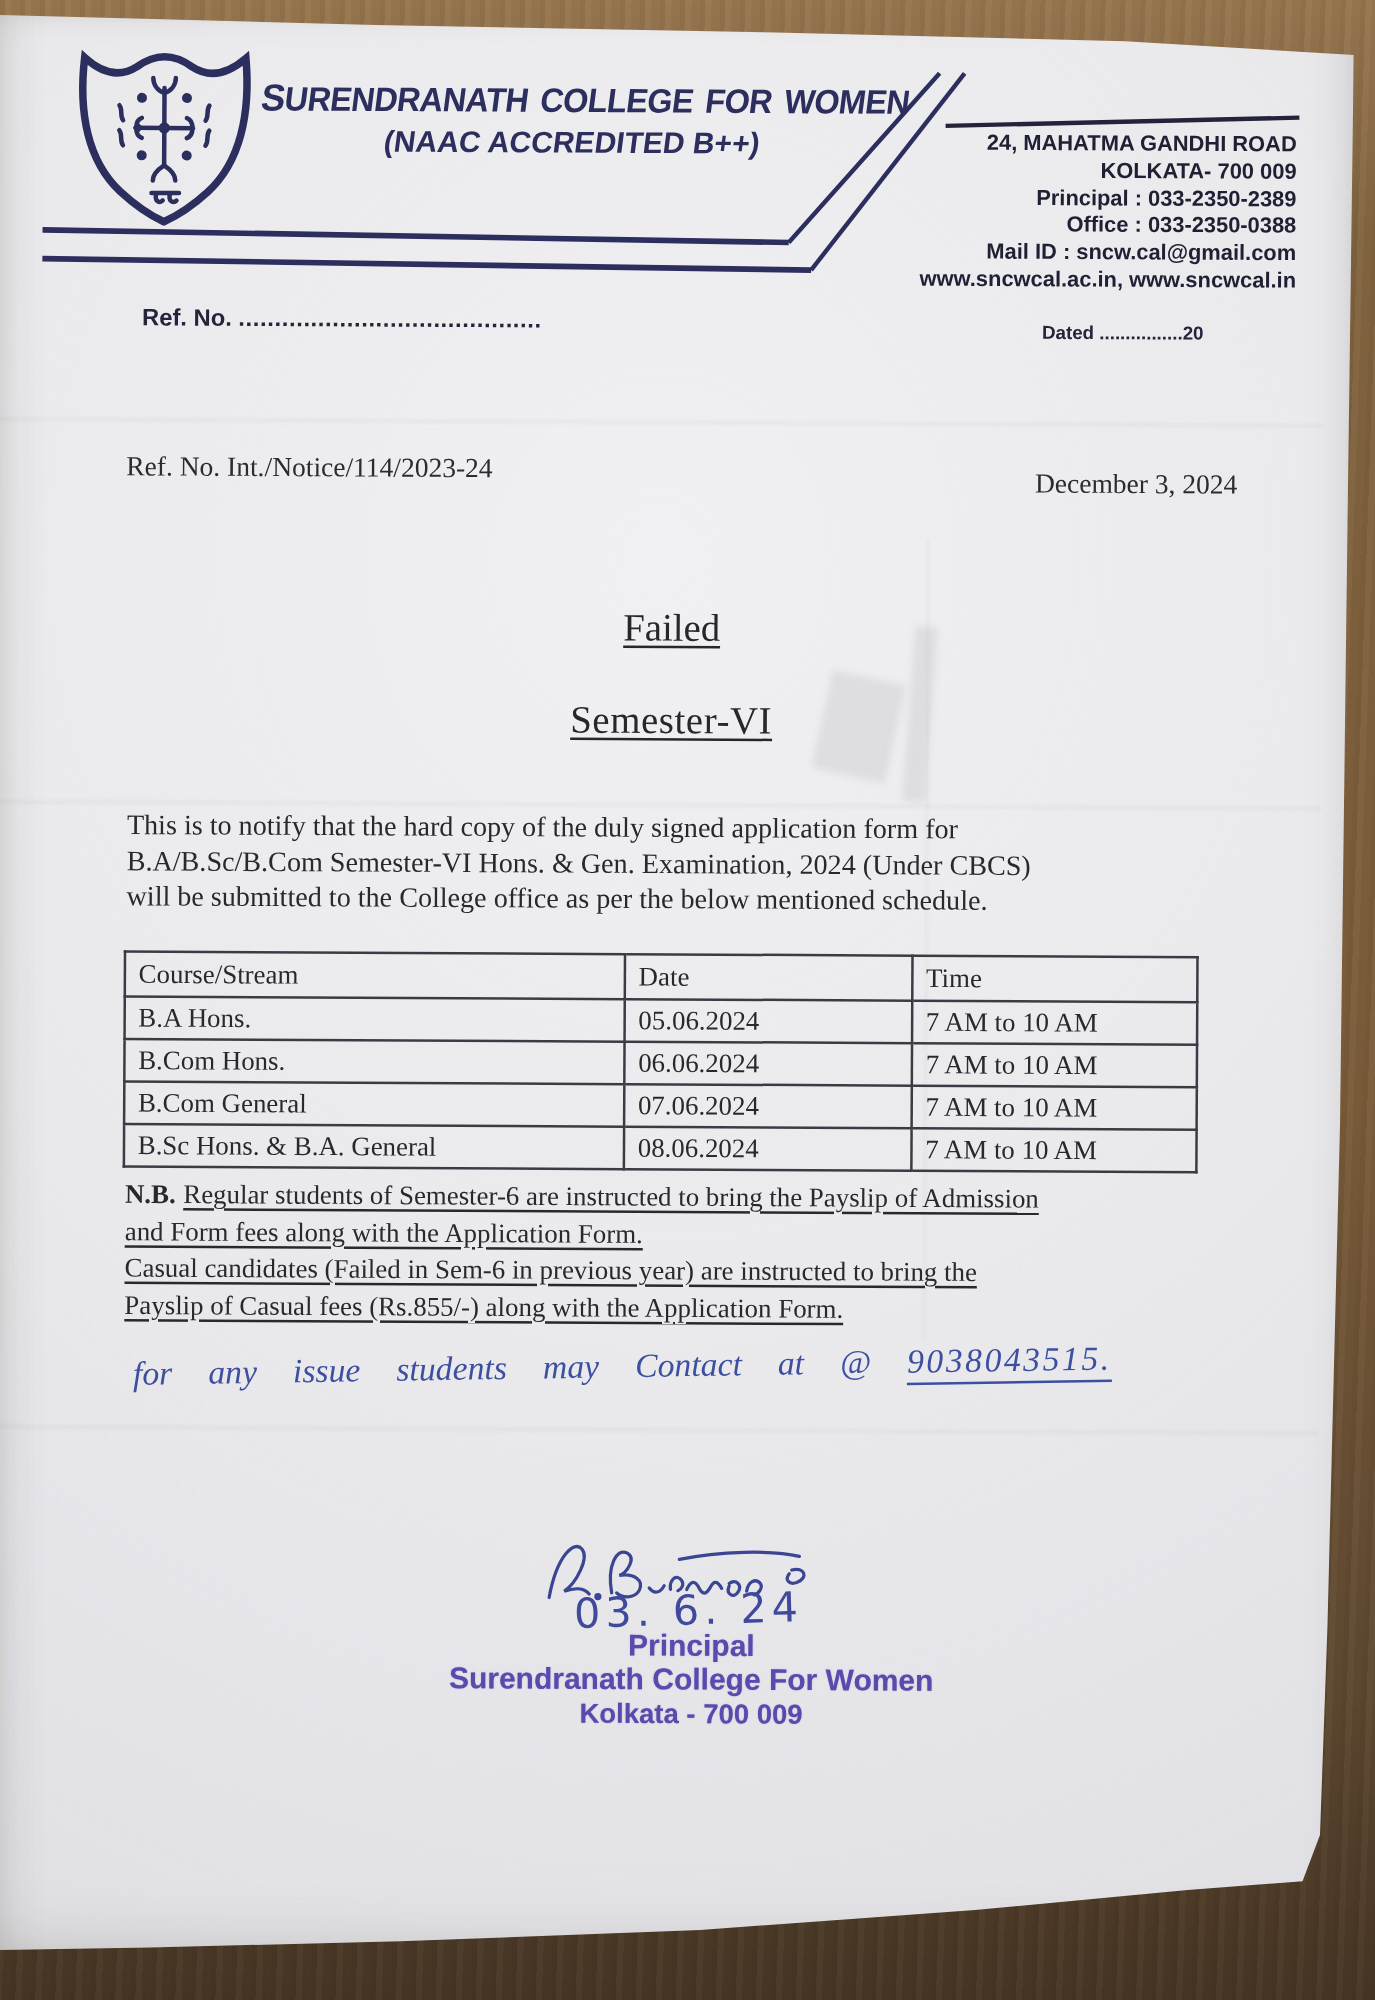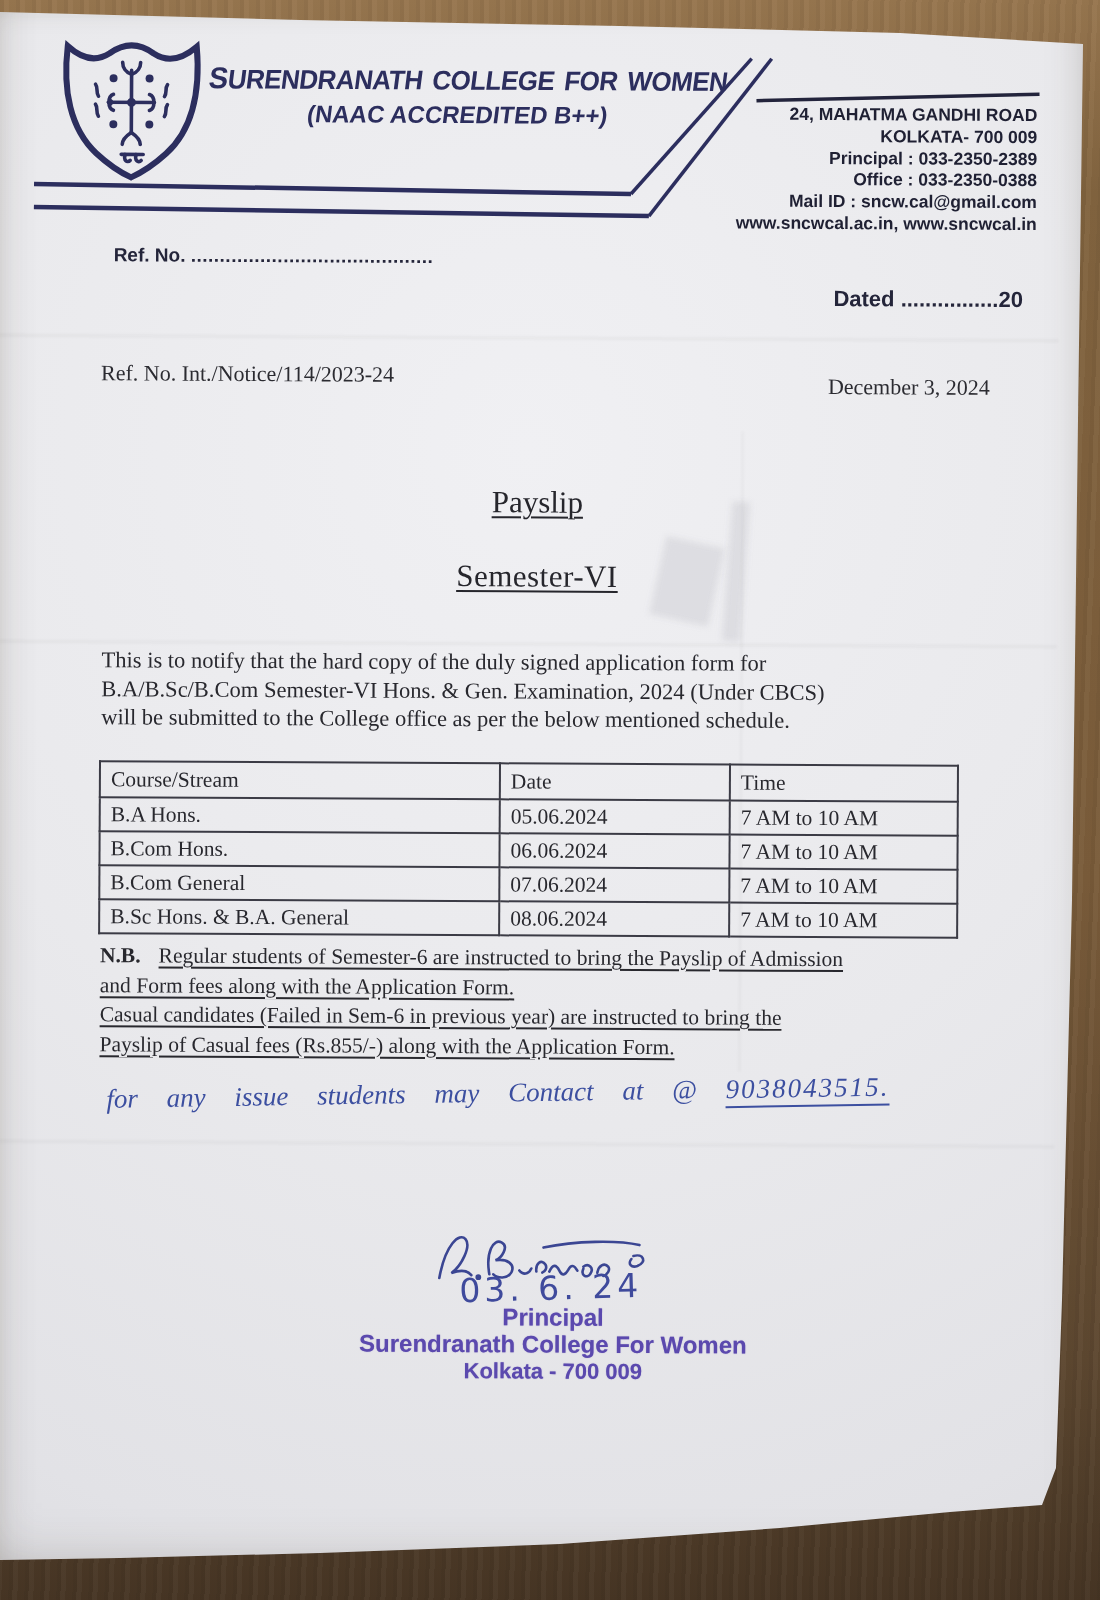--- a/index.html
+++ b/index.html
@@ -40,42 +40,42 @@
     position:absolute;left:268px;top:101px;width:380px;text-align:center;
     font-family:"Liberation Sans","DejaVu Sans",sans-serif;
     font-weight:bold;font-size:24px;color:#2c2e5e;transform:skewX(-7deg);white-space:nowrap;}
   .address{position:absolute;right:62px;top:102px;width:420px;text-align:right;
     font-family:"Liberation Sans","DejaVu Sans",sans-serif;
     font-weight:bold;font-size:17.5px;line-height:21.8px;color:#1f2033;}
   .hdr-lines{position:absolute;left:0;top:0;width:1100px;height:300px;pointer-events:none;}
 
   .refno-row{position:absolute;left:115px;top:246px;font-weight:bold;font-size:19px;color:#24253a;}
   .refno-row .dots{letter-spacing:.5px;}
-  .dated{position:absolute;left:835px;top:256px;font-weight:bold;font-size:22px;color:#24253a;margin-top:28px;}
+  .dated{position:absolute;left:835px;top:256px;font-weight:bold;font-size:15px;color:#24253a;}
 
   .int-ref{position:absolute;left:103px;top:362px;font-size:22px;color:#2b2b31;}
   .letter-date{position:absolute;left:830px;top:372px;font-size:22px;color:#2b2b31;}
 
   .title-main{position:absolute;left:0;top:484px;width:1080px;text-align:center;
     font-size:31px;color:#26262c;}
   .title-sub{position:absolute;left:0;top:558px;width:1080px;text-align:center;
     font-size:31px;color:#26262c;letter-spacing:.5px;}
   .u{text-decoration:underline;text-decoration-thickness:1.6px;text-underline-offset:4px;}
 
   .intro{position:absolute;left:105px;top:648px;width:840px;font-size:22.5px;line-height:28.5px;color:#28282e;}
   .intro span{display:block;}
 
   table.sched{position:absolute;left:103px;top:762px;width:858px;border-collapse:collapse;table-layout:fixed;}
   table.sched td,table.sched th{border:2px solid #3b3b45;font-size:21.5px;color:#28282e;
     font-weight:normal;text-align:left;padding:2px 0 2px 10px;height:28px;}
   table.sched th{height:30px;}
   col.c1{width:400px;}col.c2{width:230px;}col.c3{width:228px;}
 
   .nb{position:absolute;left:105px;top:943px;width:862px;font-size:21.5px;line-height:29.5px;color:#28282e;}
-  .nb .lbl{font-weight:bold;margin-right:18px;}
+  .nb .lbl{font-weight:bold;margin-right:6px;}
   .nb span.line{display:inline;}
 
   .handwritten{position:absolute;left:112px;top:1076px;width:920px;
     color:#3c4fa0;font-style:italic;font-size:27px;word-spacing:22px;
     transform:rotate(-1.2deg);white-space:nowrap;}
   .handwritten .phone{word-spacing:2px;letter-spacing:2px;border-bottom:2px solid #3c4fa0;padding-bottom:2px;}
 
   .sig-svg{position:absolute;left:432px;top:1226px;}
   .sig-date{position:absolute;left:466px;top:1268px;color:#3f4a9c;font-size:33px;
     font-family:"DejaVu Sans",sans-serif;letter-spacing:4px;transform:rotate(-2deg);}
@@ -140,21 +140,21 @@
 
     <div class="refno-row sans">
       <span>Ref. No.</span>
       <span class="dots">..........................................</span>
     </div>
     <div class="dated sans">Dated ................20</div>
 
     <div class="int-ref">Ref. No. Int./Notice/114/2023-24</div>
     <div class="letter-date">December 3, 2024</div>
 
-    <div class="title-main"><span class="u">Payslip</span></div>
+    <div class="title-main"><span class="u">Failed</span></div>
     <div class="title-sub"><span class="u">Semester-VI</span></div>
 
     <div class="intro">
       <span>This is to notify that the hard copy of the duly signed application form for</span>
       <span>B.A/B.Sc/B.Com Semester-VI Hons. &amp; Gen. Examination, 2024 (Under CBCS)</span>
       <span>will be submitted to the College office as per the below mentioned schedule.</span>
     </div>
 
     <table class="sched">
       <colgroup>

